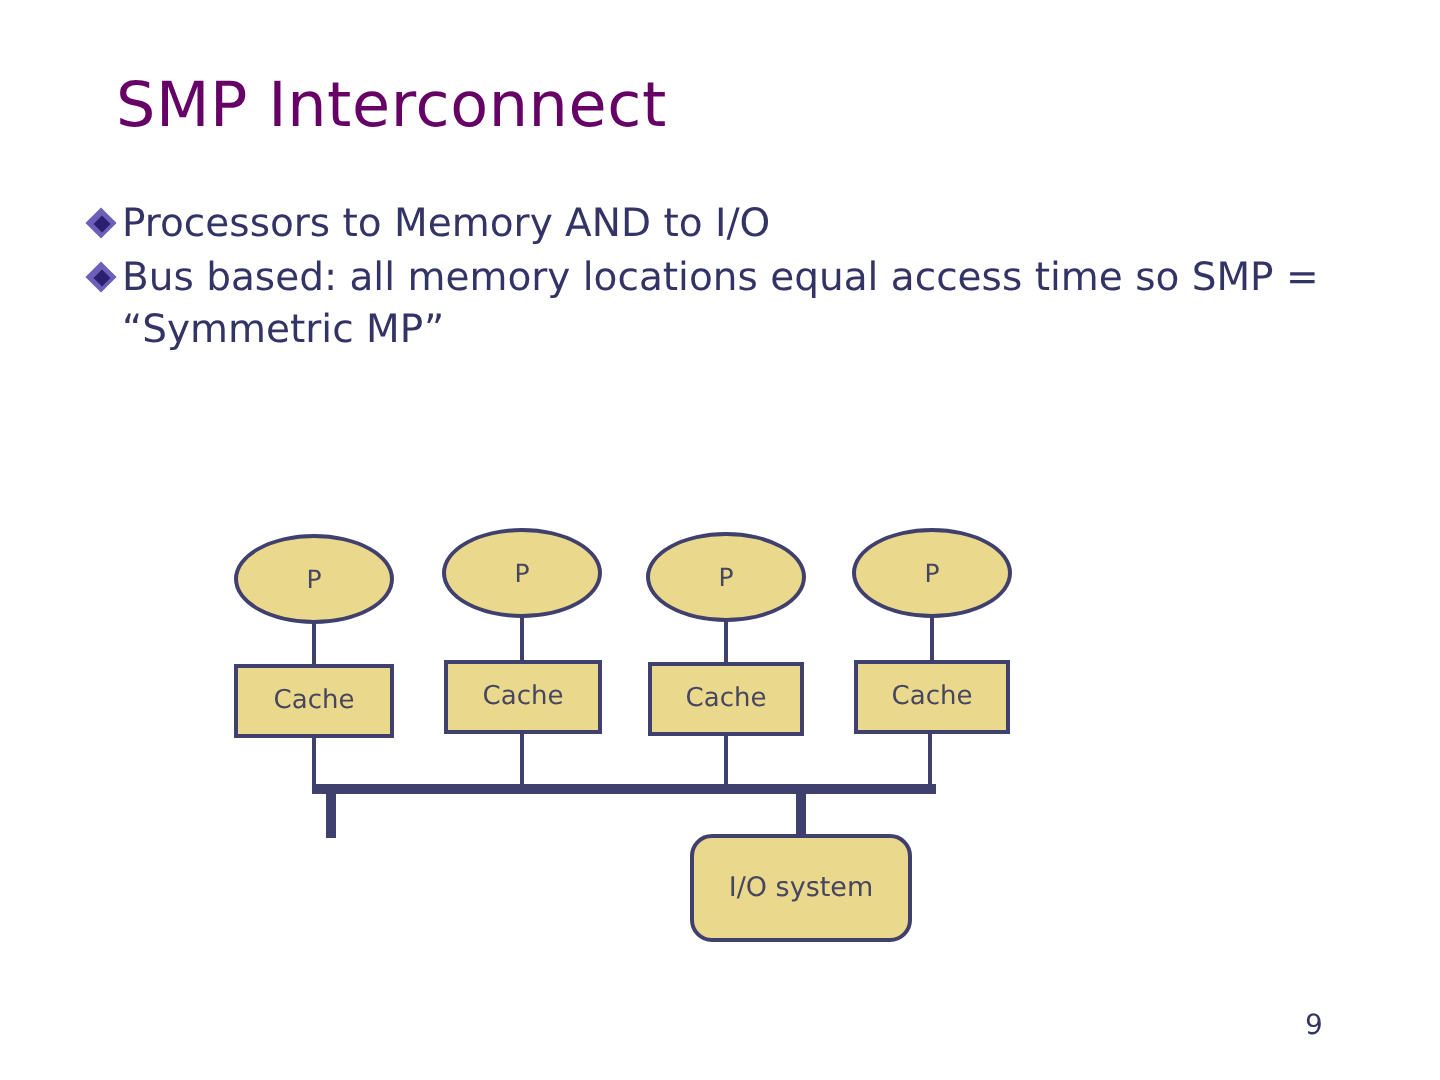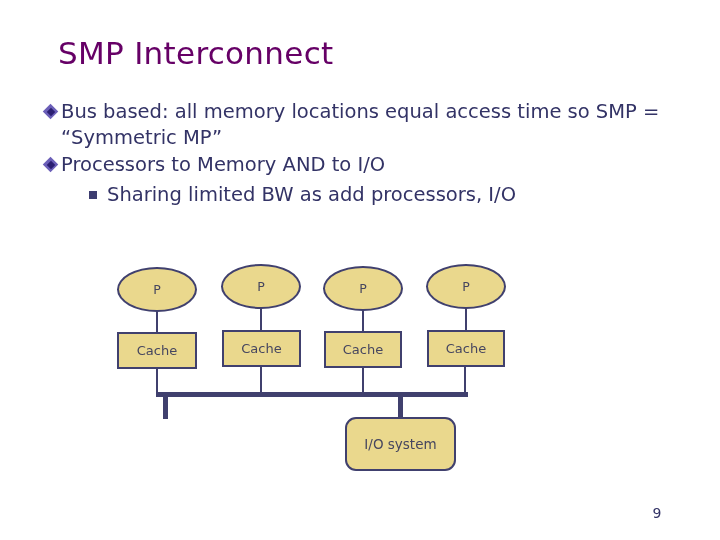--- a/index.html
+++ b/index.html
@@ -148,35 +148,31 @@
 
   <div id="slide-title">SMP Interconnect</div>
 
   <div id="bullets">
 
     <div class="bullet-row level1">
       <span class="marker-diamond">
         <span class="d-outer"></span>
           <span class="d-inner"></span>
       </span>
-      <span class="bullet-text">Bus based: all memory locations equal access time so SMP = “Symmetric MP”</span>
+      <span class="bullet-text">Processors to Memory AND to I/O</span>
     </div>
 
     <div class="bullet-row level1">
       <span class="marker-diamond">
         <span class="d-outer"></span>
           <span class="d-inner"></span>
       </span>
-      <span class="bullet-text">Processors to Memory AND to I/O</span>
-    </div>
-
-    <div class="bullet-row level2">
-      <span class="marker-square"></span>
-      <span class="bullet-text">Sharing limited BW as add processors, I/O</span>
-    </div>
+      <span class="bullet-text">Bus based: all memory locations equal access time so SMP = “Symmetric MP”</span>
+    </div>
+
 
   </div>
 
   <div id="diagram">
 
     <div class="node proc" style="left:117px; top:267px; width:80px; height:45px;">
       <span>P</span>
     </div>
     <div class="node proc" style="left:221px; top:264px; width:80px; height:45px;">
       <span>P</span>

